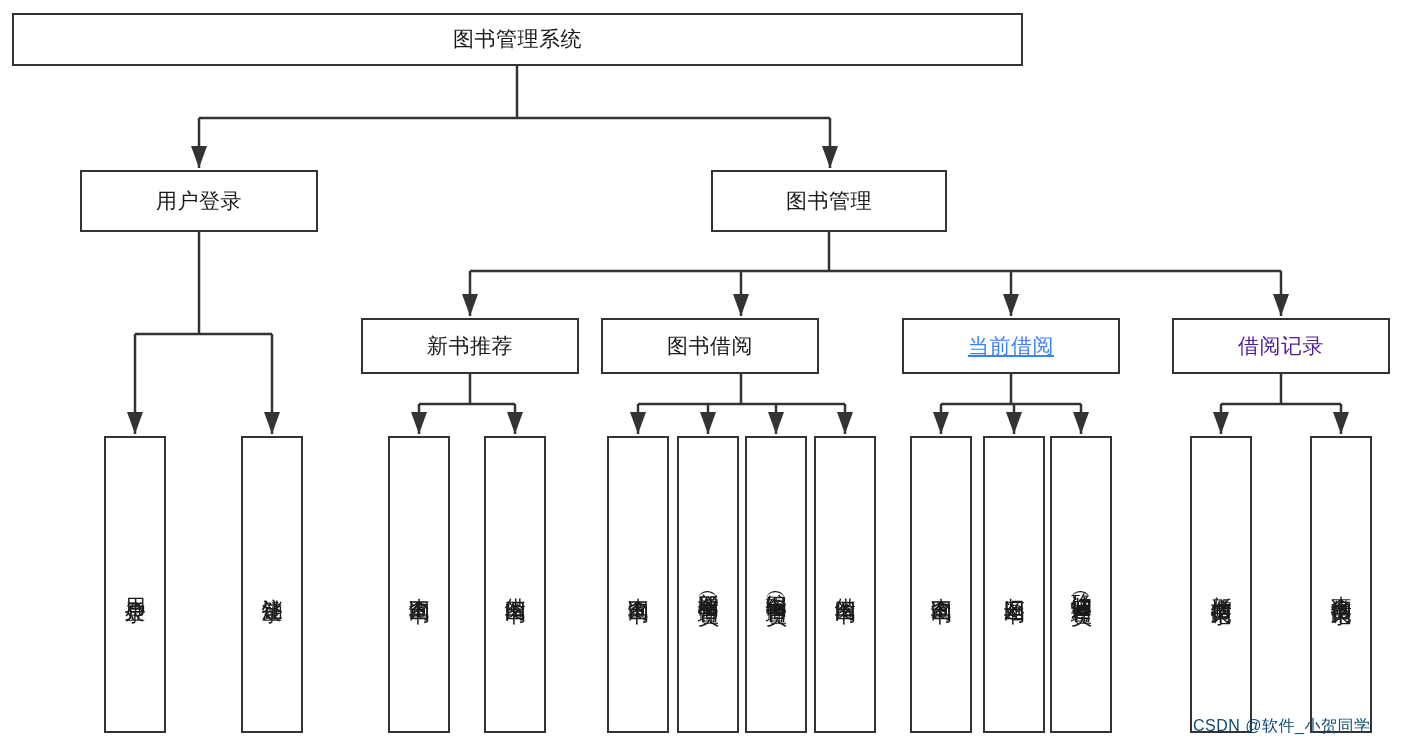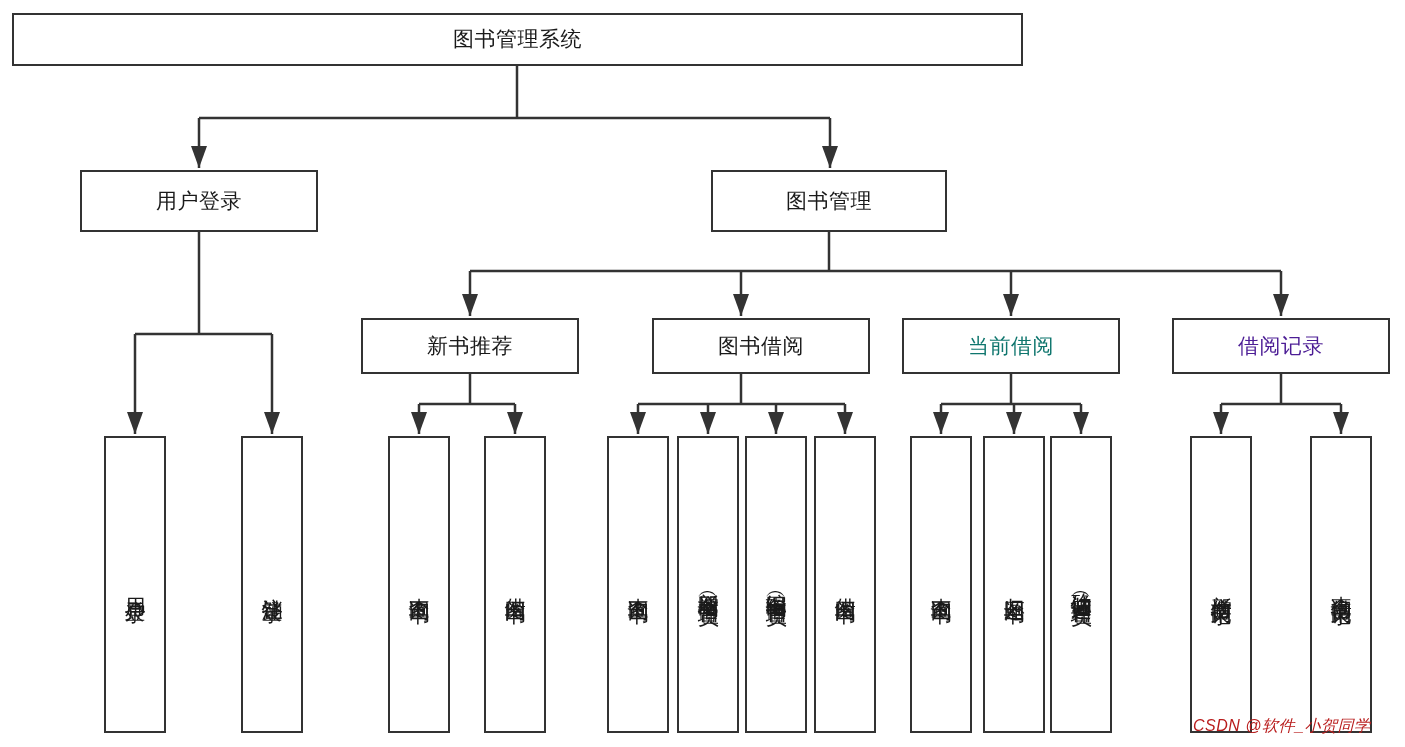--- a/index.html
+++ b/index.html
@@ -127,25 +127,25 @@
       </div>
       <div class="node-box" style="left: 80px; top: 170px; width: 238px; height: 62px; border-color: rgb(51, 51, 51); background: rgb(255, 255, 255);">
         <span class="node-label" style="color: rgb(26, 26, 26);">用户登录</span>
       </div>
       <div class="node-box" style="left: 711px; top: 170px; width: 236px; height: 62px; border-color: rgb(51, 51, 51); background: rgb(255, 255, 255);">
         <span class="node-label" style="color: rgb(26, 26, 26); text-align: center;">图书管理</span>
       </div>
       <div class="node-box" style="left: 361px; top: 318px; width: 218px; height: 56px; border-color: rgb(51, 51, 51); background: rgb(255, 255, 255); text-align: right;">
         <span class="node-label" style="color: rgb(26, 26, 26);">新书推荐</span>
       </div>
-      <div class="node-box" style="left: 652px; top: 318px; width: 218px; height: 56px; border-color: rgb(51, 51, 51); background: rgb(255, 255, 255);">
+      <div class="node-box" style="left: 601px; top: 318px; width: 218px; height: 56px; border-color: rgb(51, 51, 51); background: rgb(255, 255, 255);">
         <span class="node-label" style="color: rgb(26, 26, 26);">图书借阅</span>
       </div>
       <div class="node-box" style="left: 902px; top: 318px; width: 218px; height: 56px; border-color: rgb(51, 51, 51); background: rgb(255, 255, 255);">
-        <span class="node-label" style="color: #0f766e;">当前借阅</span>
+        <span class="node-label" style="color: #3b82f6; text-decoration: underline;">当前借阅</span>
       </div>
       <div class="node-box" style="left: 1172px; top: 318px; width: 218px; height: 56px; border-color: rgb(51, 51, 51); background: rgb(255, 255, 255);">
         <span class="node-label" style="color: #4c1d95;">借阅记录</span>
       </div>
       <div class="node-box vertical" style="left: 104px; top: 436px; width: 62px; height: 297px; border-color: rgb(51, 51, 51); background: rgb(255, 255, 255);">
         <span class="node-label" style="color: rgb(26, 26, 26);">用户登录</span>
       </div>
       <div class="node-box vertical" style="left: 241px; top: 436px; width: 62px; height: 297px; border-color: rgb(51, 51, 51); background: rgb(255, 255, 255);">
         <span class="node-label" style="color: rgb(26, 26, 26);">注销登录</span>
       </div>
@@ -177,15 +177,15 @@
         <span class="node-label" style="color: rgb(26, 26, 26);">确认归还（管理员）</span>
       </div>
       <div class="node-box vertical" style="left: 1190px; top: 436px; width: 62px; height: 297px; border-color: rgb(51, 51, 51); background: rgb(255, 255, 255);">
         <span class="node-label" style="color: rgb(26, 26, 26);">新增借阅记录</span>
       </div>
       <div class="node-box vertical" style="left: 1310px; top: 436px; width: 62px; height: 297px; border-color: rgb(51, 51, 51); background: rgb(255, 255, 255);">
         <span class="node-label" style="color: rgb(26, 26, 26);">查询借阅记录</span>
       </div>
     </div>
 
-  <div class="watermark" style="left: 1193px; top: 716px; color: #b91c1c; font-style: italic;">CSDN @软件_小贺同学</div>
+  <div class="watermark" style="left: 1193px; top: 716px; color: #0c4a6e;">CSDN @软件_小贺同学</div>
 
 </div>
 
 </body></html>

